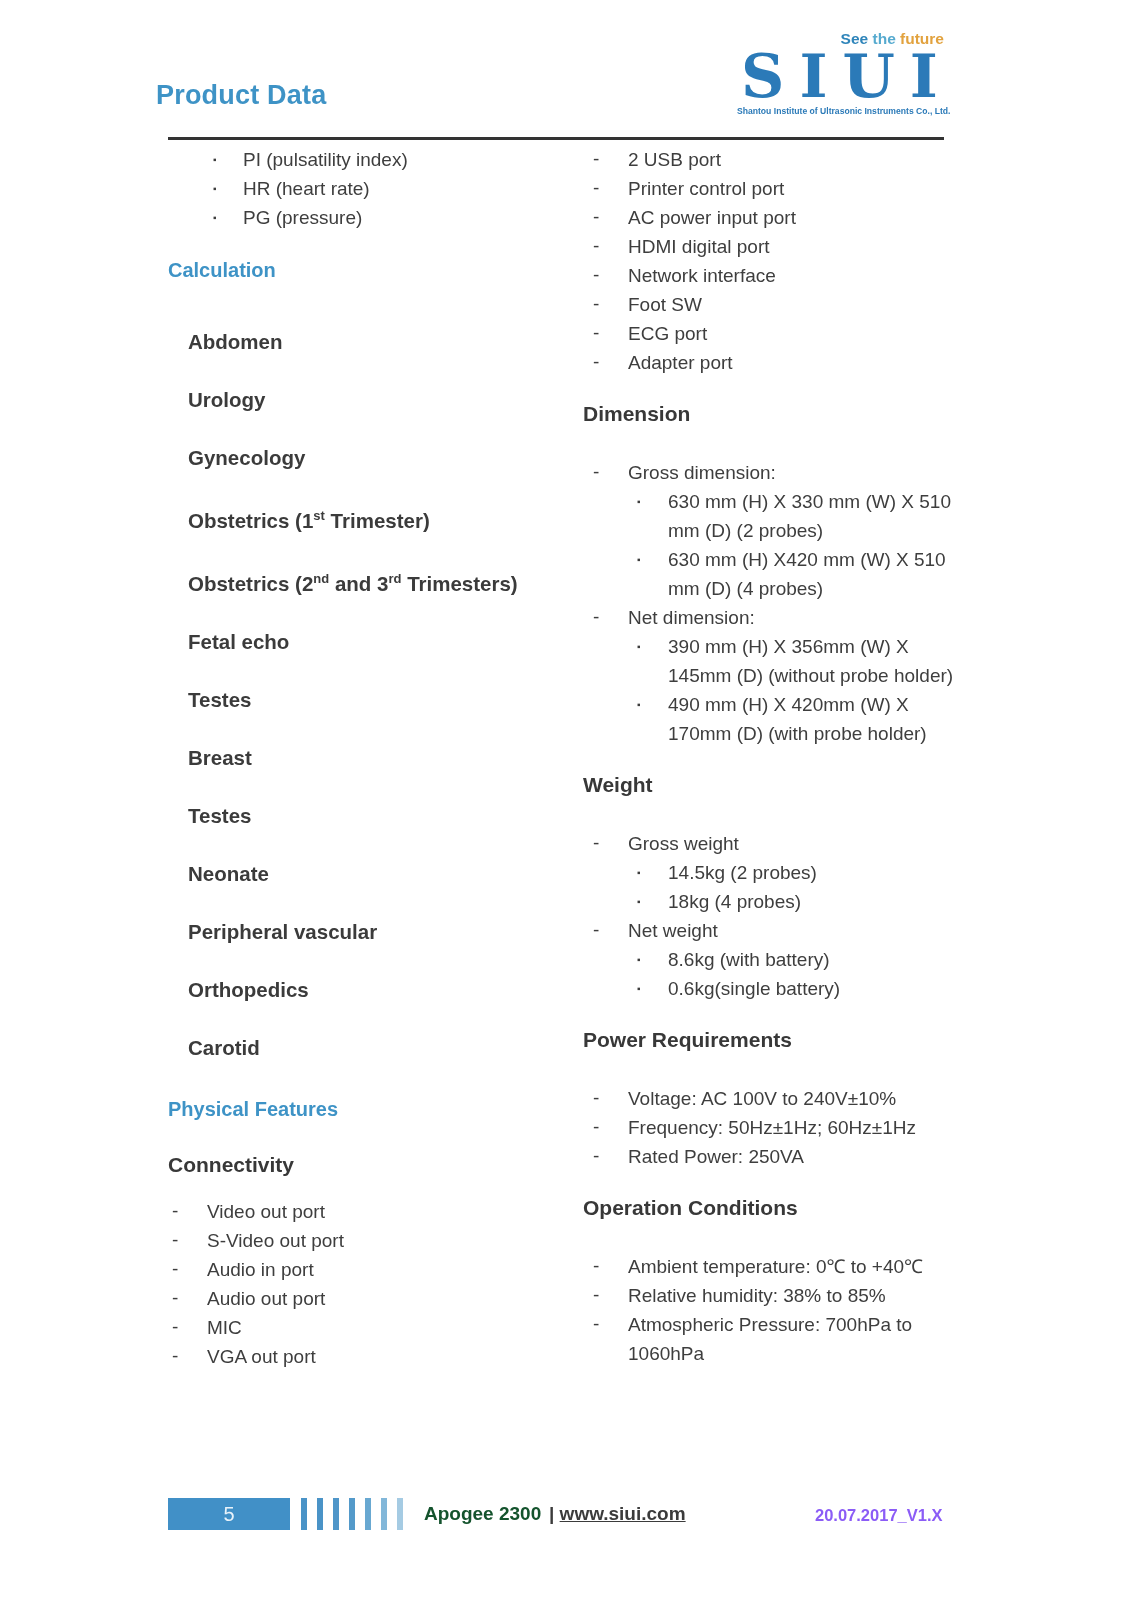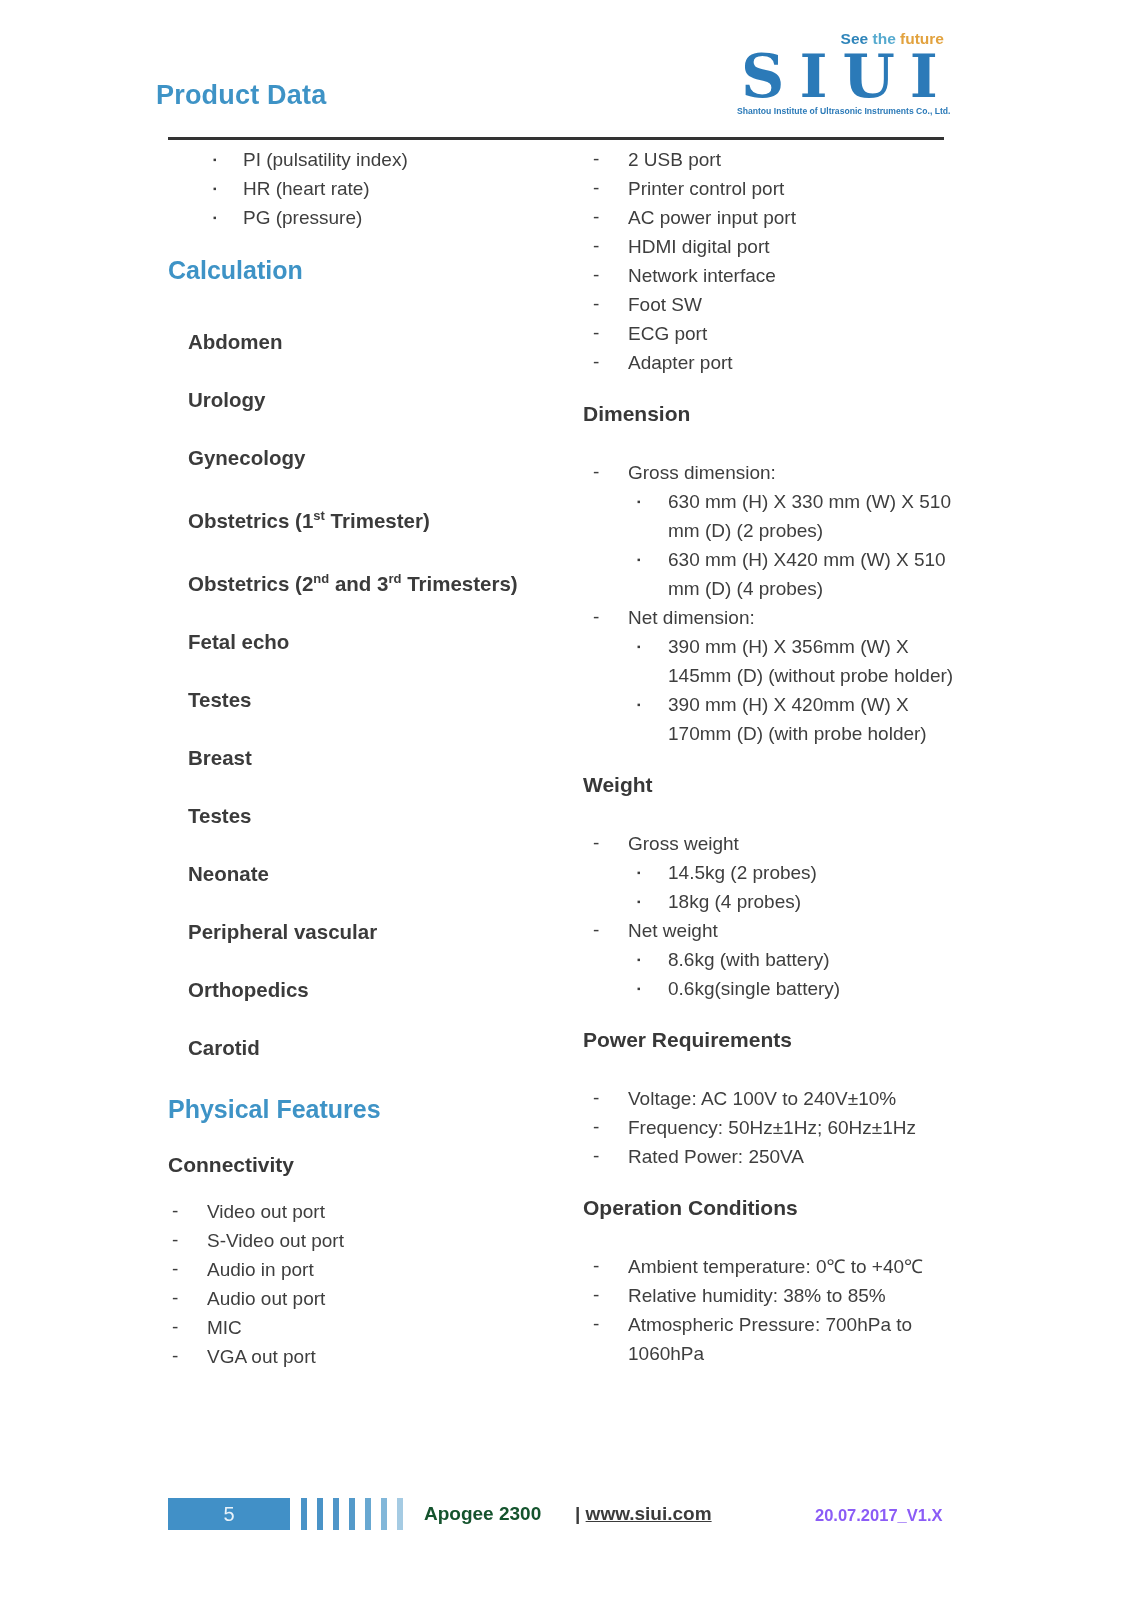--- a/index.html
+++ b/index.html
@@ -44,21 +44,21 @@
   .d-item .d-marker { position:absolute; left:10px; top:-1px; }
   .col-left .d-item { padding-left:39px; }
   .col-left .d-item .d-marker { left:4px; }
 
   
   .s-item { position:relative; padding-left:85px; }
   .s-marker { position:absolute; left:54px; top:0; font-size:10px; }
 
   
   .h-blue {
-    font-size:25px; line-height:30px; font-weight:bold; color:#3e93c6;
+    font-size:20px; line-height:30px; font-weight:bold; color:#3e93c6;
     margin-top:23px;
   }
   .h-dark {
     font-size:21px; line-height:26px; font-weight:bold; color:#383838;
   }
   .col-right .h-dark { margin-top:24px; margin-bottom:31px; }
 
   
   #calc-list { margin-top:45px;margin-left:20px; }
   .calc-item {
@@ -72,21 +72,21 @@
 
   
   .footer-badge {
     position:absolute; left:168px; top:1498px; width:122px; height:32px;
     background:#4190c7; color:#e8f2fa; font-size:20px;
     display:flex; align-items:center; justify-content:center;
   }
   .footer-bars { position:absolute; left:301px; top:1498px; height:32px; display:flex; }
   .footer-bars .bar { width:6px; height:32px; margin-right:10px; }
   .footer-product { position:absolute; left:424px; top:1503px; font-size:19px; font-weight:bold; color:#14532d; }
-  .footer-site { position:absolute; left:575px; top:1503px; font-size:19px; font-weight:bold; color:#3b3b3b; }
+  .footer-site { position:absolute; left:549px; top:1503px; font-size:19px; font-weight:bold; color:#3b3b3b; }
   .footer-site .site-link { text-decoration:underline; color:#3b3b3b; cursor:pointer; }
   .footer-version { position:absolute; left:815px; top:1506px; font-size:16.5px; font-weight:bold; color:#8b5cf6; }
 </style>
 </head>
 <body>
 
 <div class="page">
 
   <div class="page-title">Product Data</div>
 
@@ -143,21 +143,21 @@
         <div class="d-item"><span class="d-marker">-</span><span class="item-text">ECG port</span></div>
         <div class="d-item"><span class="d-marker">-</span><span class="item-text">Adapter port</span></div>
       </div>
     <div id="sections">
         <div class="h-dark">Dimension</div>
         <div class="d-item"><span class="d-marker">-</span><span class="item-text">Gross dimension:</span></div>
         <div class="s-item"><span class="s-marker">▪</span><span class="item-text">630 mm (H) X 330 mm (W) X 510 mm (D) (2 probes)</span></div>
         <div class="s-item"><span class="s-marker">▪</span><span class="item-text">630 mm (H) X420 mm (W) X 510 mm (D) (4 probes)</span></div>
         <div class="d-item"><span class="d-marker">-</span><span class="item-text">Net dimension:</span></div>
         <div class="s-item"><span class="s-marker">▪</span><span class="item-text">390 mm (H) X 356mm (W) X 145mm (D) (without probe holder)</span></div>
-        <div class="s-item"><span class="s-marker">▪</span><span class="item-text">390 mm (H) X 420mm (W) X 170mm (D) (with probe holder)</span></div>
+        <div class="s-item"><span class="s-marker">▪</span><span class="item-text">490 mm (H) X 420mm (W) X 170mm (D) (with probe holder)</span></div>
         <div class="h-dark">Weight</div>
         <div class="d-item"><span class="d-marker">-</span><span class="item-text">Gross weight</span></div>
         <div class="s-item"><span class="s-marker">▪</span><span class="item-text">14.5kg (2 probes)</span></div>
         <div class="s-item"><span class="s-marker">▪</span><span class="item-text">18kg (4 probes)</span></div>
         <div class="d-item"><span class="d-marker">-</span><span class="item-text">Net weight</span></div>
         <div class="s-item"><span class="s-marker">▪</span><span class="item-text">8.6kg (with battery)</span></div>
         <div class="s-item"><span class="s-marker">▪</span><span class="item-text">0.6kg(single battery)</span></div>
         <div class="h-dark">Power Requirements</div>
         <div class="d-item"><span class="d-marker">-</span><span class="item-text">Voltage: AC 100V to 240V±10%</span></div>
         <div class="d-item"><span class="d-marker">-</span><span class="item-text">Frequency: 50Hz±1Hz; 60Hz±1Hz</span></div>

